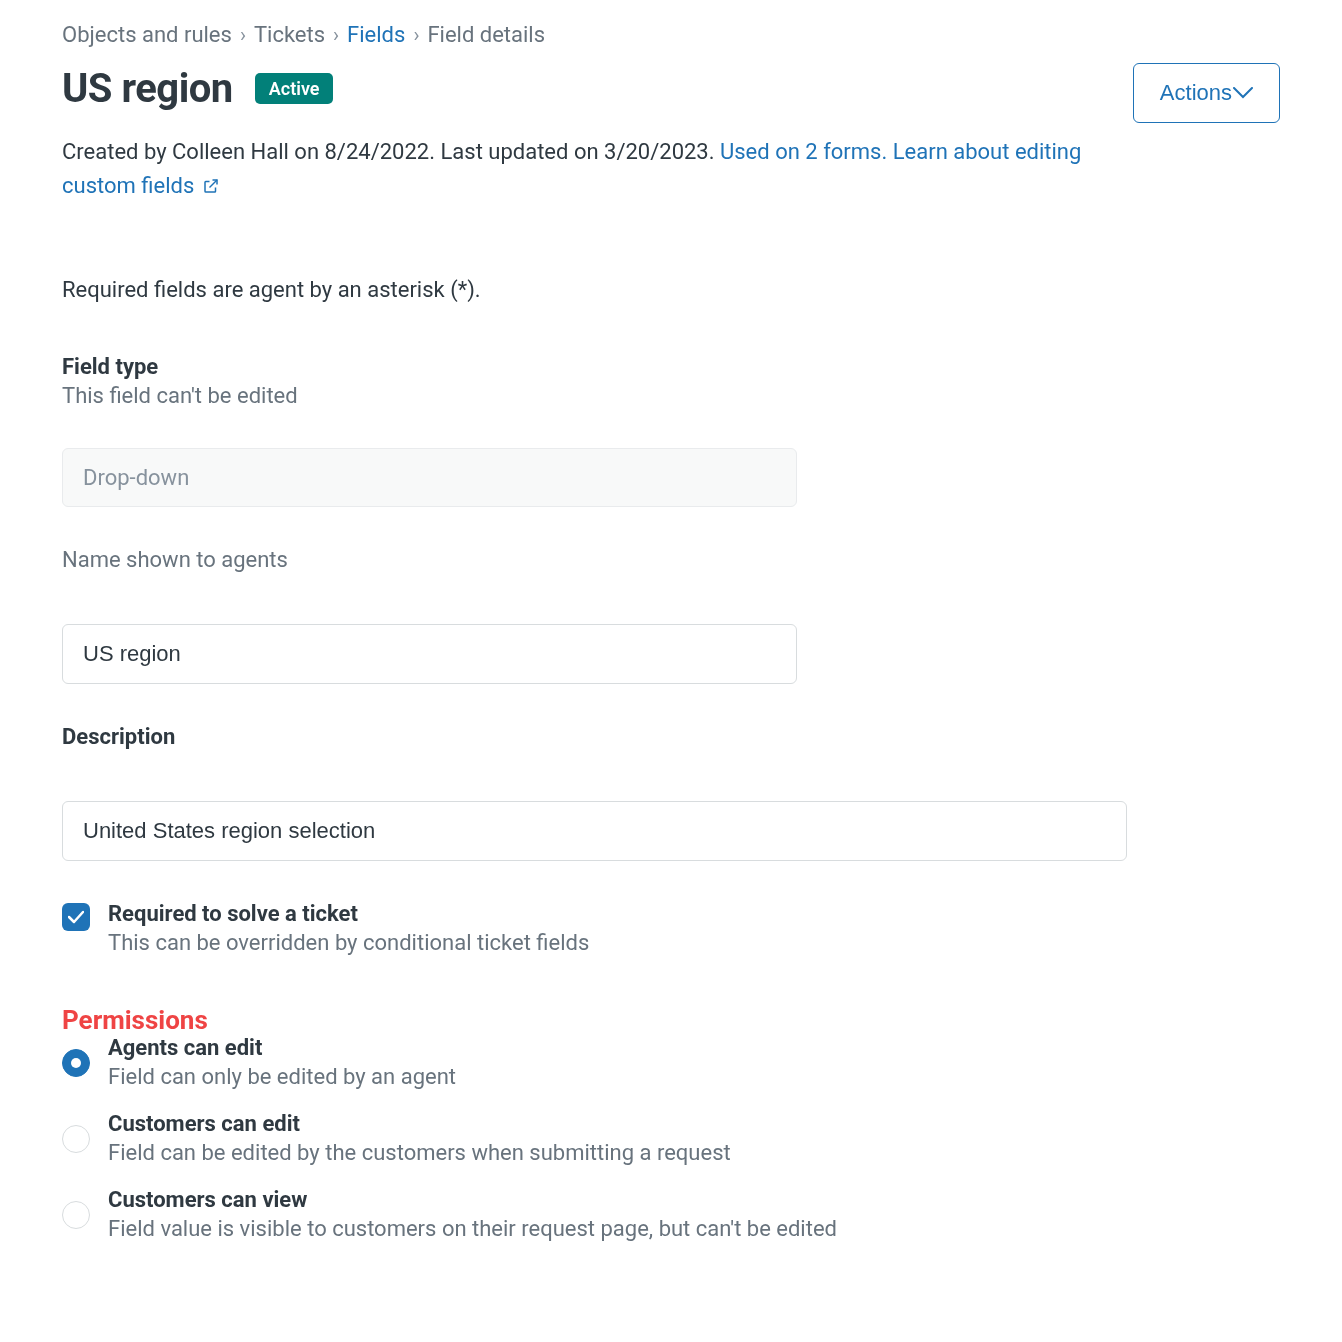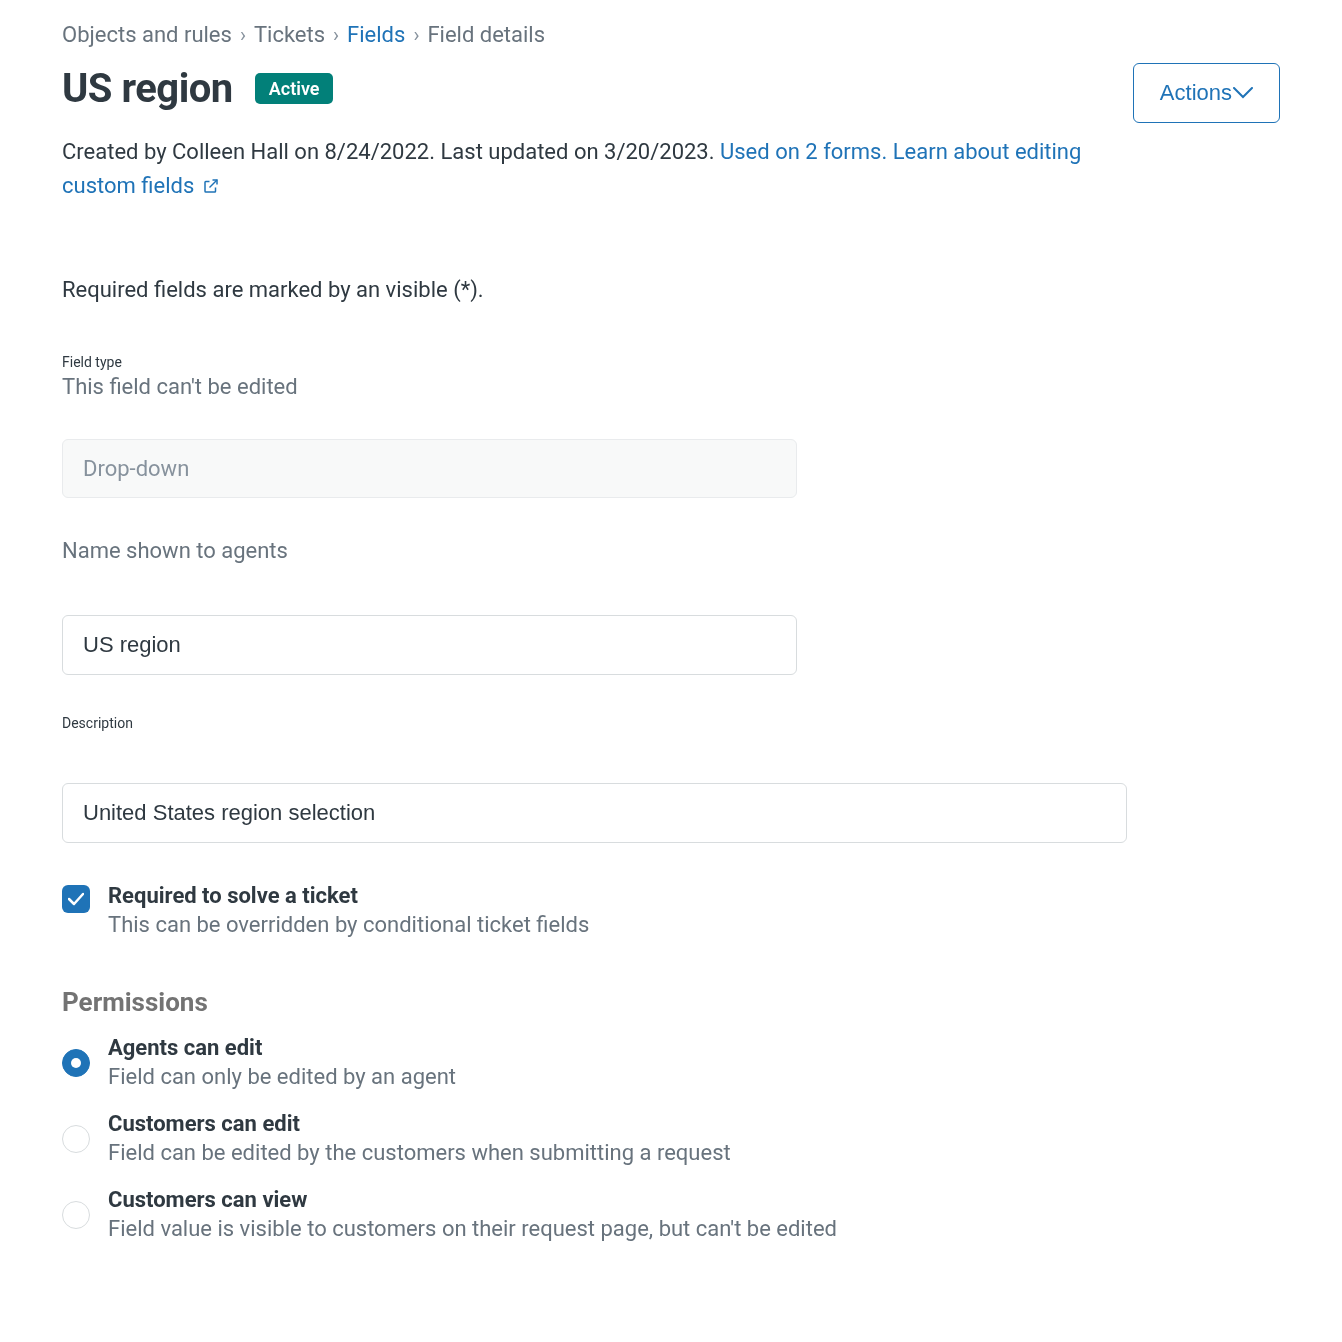--- a/index.html
+++ b/index.html
@@ -59,21 +59,21 @@
   
   
   .meta { font-size: 22px; color: #2F3941; line-height: 1.55; margin-top: 12px; max-width: 1060px; }
   .meta a { color: #1F73B7; text-decoration: none; }
   .ext-icon { display:inline-block; vertical-align: -2px; margin-left: 2px;}
   
   
   .note { font-size: 22px; color: #2F3941; margin-top: 72px; margin-bottom: 52px; }
   
   .form-group { margin-bottom: 40px; }
-  .form-label { font-size: 14px; font-weight: 400; color: #2F3941; display:block; margin-bottom: 4px; }
+  .form-label { font-size: 22px; font-weight: 700; color: #2F3941; display:block; margin-bottom: 4px; }
   .form-help  { font-size: 22px; color: #68737D; margin-bottom: 12px; }
   
   .text-input, .readonly-input {
     width: 735px;
     font-size: 22px;
     padding: 16px 20px;
     border: 1px solid #D8DCDE;
     border-radius: 6px;
     background: #fff;
     color: #2F3941;
@@ -88,21 +88,21 @@
     width: 28px; height: 28px; border-radius: 6px;
     background: #1F73B7; display:flex; align-items:center; justify-content:center;
     flex-shrink:0; cursor:pointer;
     margin-top: 2px;
   }
   .chk svg { width: 16px; height: 14px; }
   .check-text .t1 { font-size: 22px; font-weight: 700; color: #2F3941; }
   .check-text .t2 { font-size: 22px; color: #68737D; margin-top: 4px; }
   
   
-  h2.section-title { font-size: 26px; font-weight: 700; color: #737373; margin-bottom: 18px; }
+  h2.section-title { font-size: 26px; font-weight: 700; color: #ef4444; margin-bottom: 0; }
   .radio-row { display:flex; align-items:center; gap: 18px; margin-bottom: 22px; }
   .radio {
     width: 28px; height: 28px; border-radius: 50%;
     border: 1.5px solid #D8DCDE;
     flex-shrink:0; cursor:pointer;
     display:flex; align-items:center; justify-content:center;
     margin-top: 2px;
   }
   .radio.selected { border-color: #1F73B7; background: #1F73B7; }
   .radio.selected::after { content:""; width:10px; height:10px; background:#fff; border-radius:50%;}
@@ -143,21 +143,21 @@
     <span class="ext-icon">
       <svg width="18" height="18" viewBox="0 0 24 24" fill="none" stroke="#1F73B7" stroke-width="2">
           <path d="M14 4h6v6"></path>
           <path d="M20 4L10 14"></path>
           <path d="M18 14v5a1 1 0 0 1-1 1H5a1 1 0 0 1-1-1V7a1 1 0 0 1 1-1h5"></path>
         </svg>
     </span>
   </a>
 </p>
 
-<p class="note">Required fields are marked by an visible (*).</p>
+<p class="note">Required fields are agent by an asterisk (*).</p>
 
 <div class="form-group">
   <label class="form-label">Field type</label>
   <div class="form-help">This field can't be edited</div>
   <div class="readonly-input">Drop-down</div>
 </div>
 
 <div class="form-group">
   <div class="form-help">Name shown to agents</div>
   <input type="text" class="text-input" value="US region" style="">

